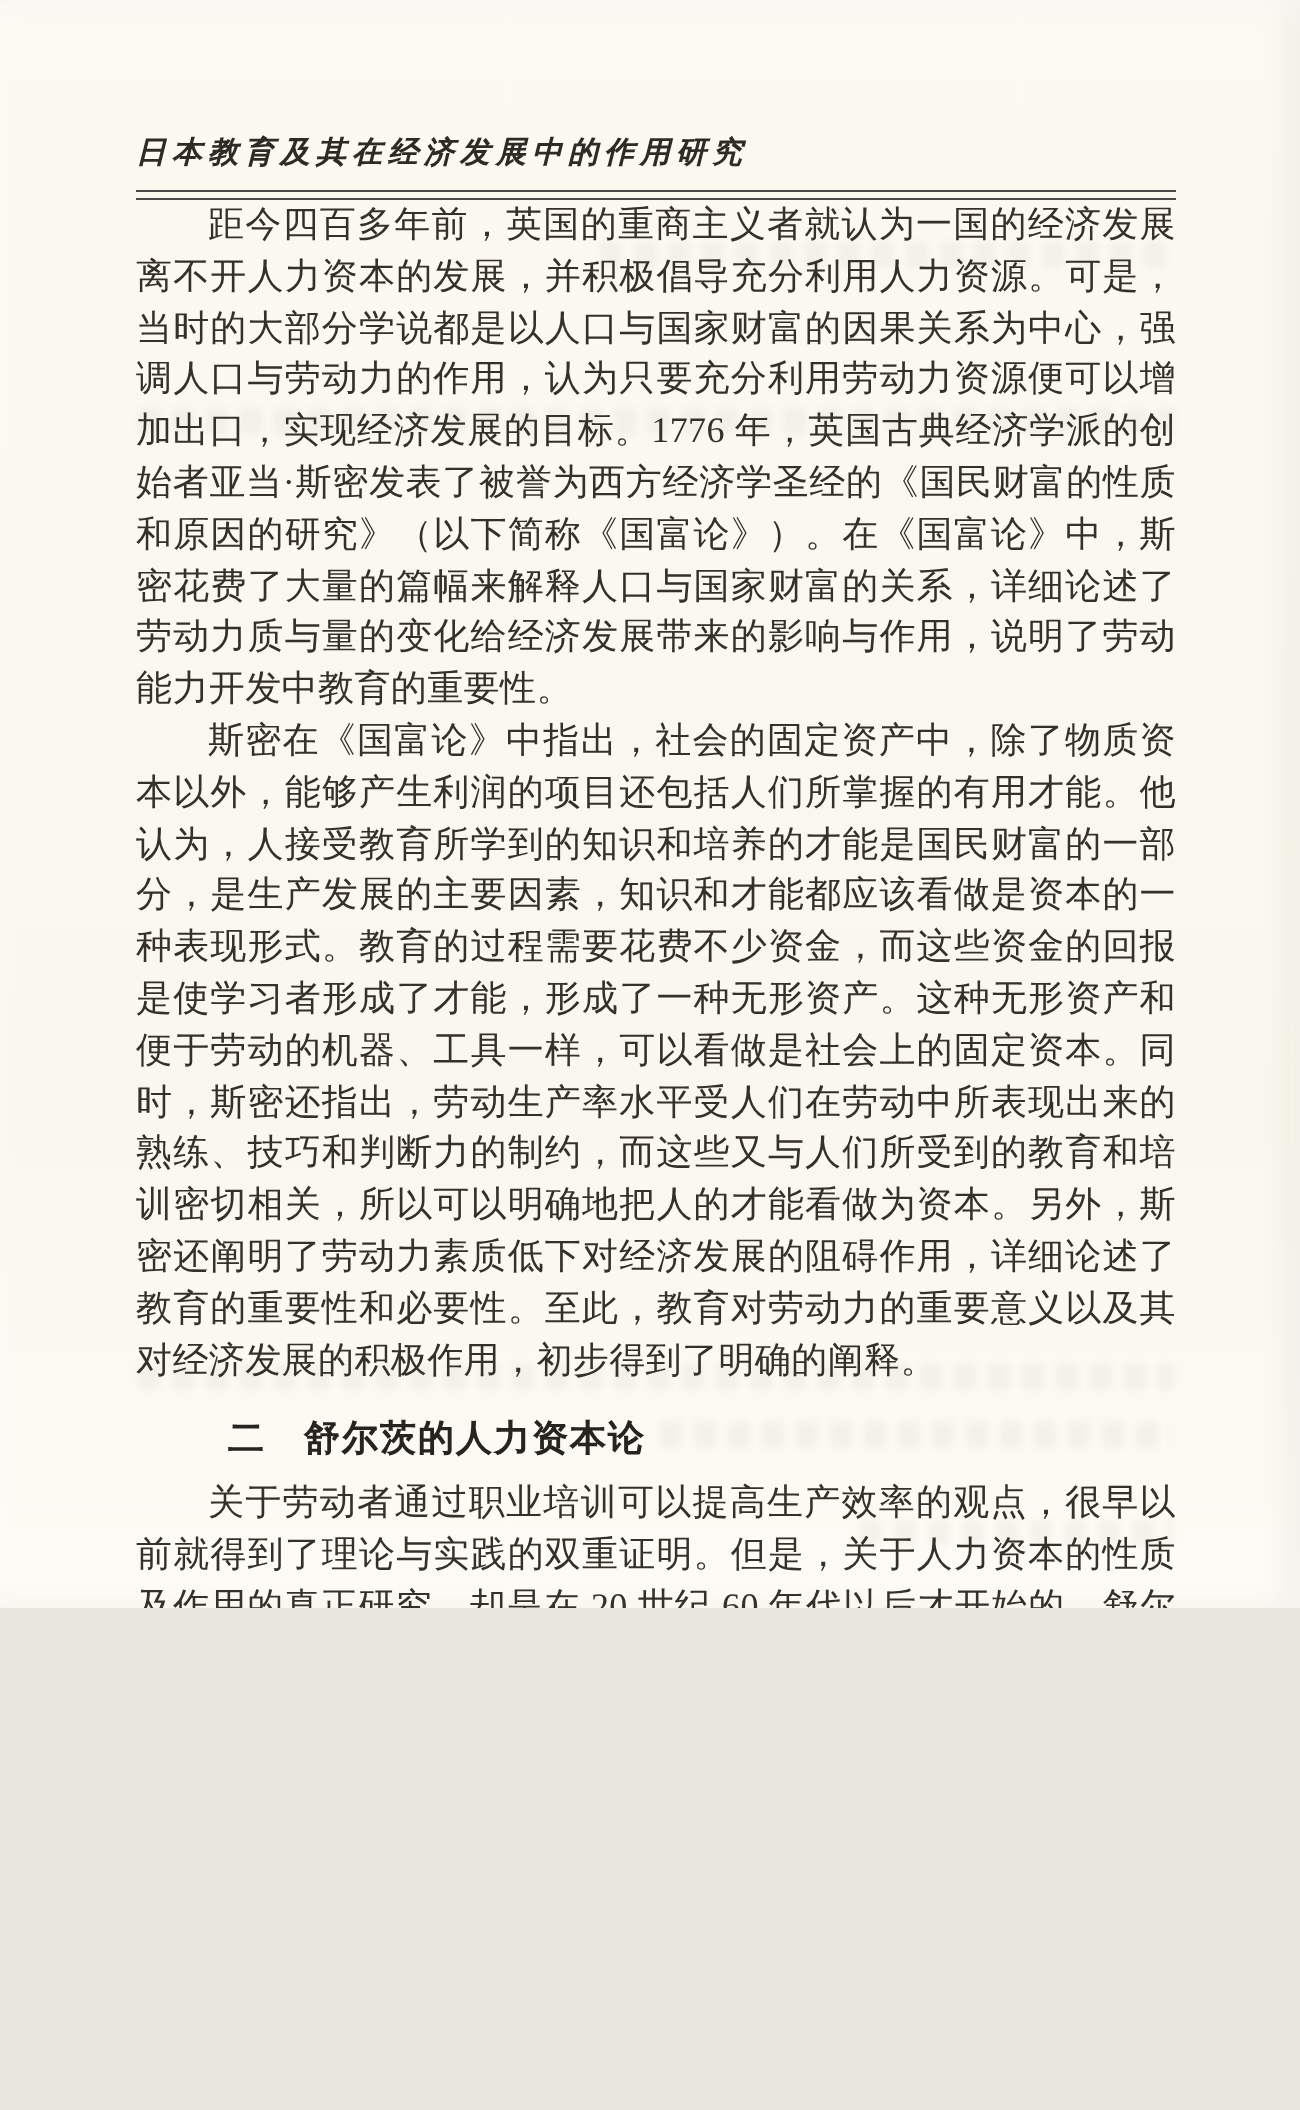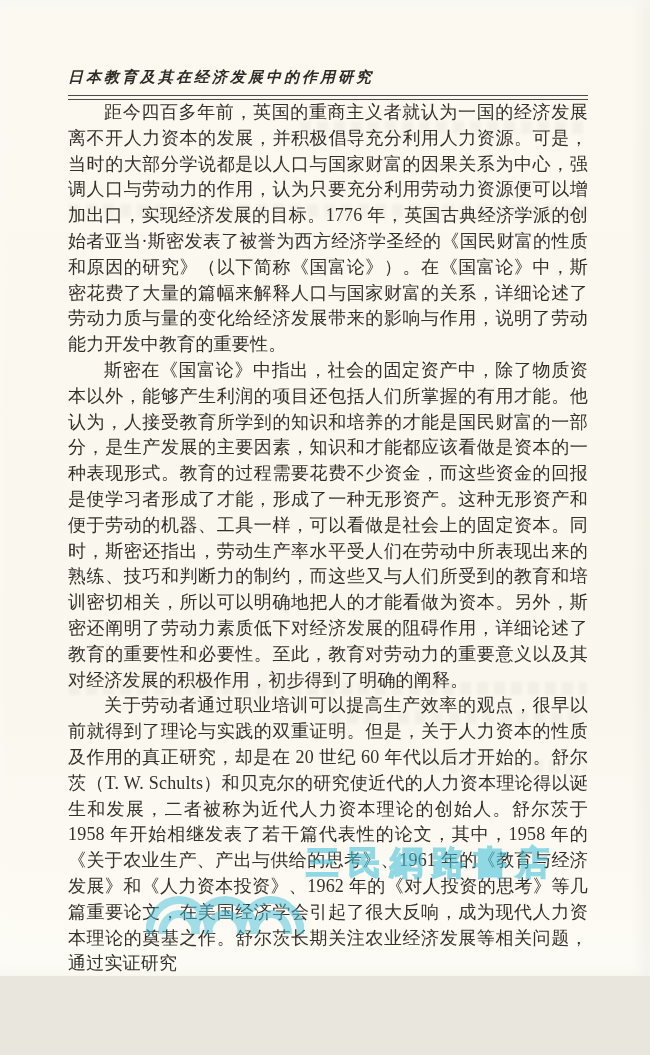--- a/index.html
+++ b/index.html
@@ -2,21 +2,21 @@
 <html><head>
 <meta charset="utf-8">
 <style>
   html,body{margin:0;padding:0;}
   body{
     width:650px;height:1055px;
     font-family:"Liberation Serif","DejaVu Serif",serif;
     background:#e9e6de;
   }
   .page{
-    position:relative;width:650px;height:976px;overflow:hidden;
+    position:relative;width:650px;height:804px;overflow:hidden;
     background:linear-gradient(180deg,#fcf9f1 0%,#faf7ee 70%,#fdfbf5 100%);
     box-shadow:inset -8px 0 14px rgba(60,55,40,.05), inset 0 6px 10px rgba(255,255,255,.6);
   }
   .content{
     position:absolute;left:68px;top:66px;width:520px;
   }
   .running-title{
     font-style:italic;font-weight:600;
     font-size:15px;line-height:22px;letter-spacing:3px;
     color:#2e2b26;
@@ -93,20 +93,21 @@
   <div class="content">
     <div class="running-title">日本教育及其在经济发展中的作用研究</div>
 
     <div class="rule"></div>
 
 
     <p class="body-p">距今四百多年前，英国的重商主义者就认为一国的经济发展离不开人力资本的发展，并积极倡导充分利用人力资源。可是，当时的大部分学说都是以人口与国家财富的因果关系为中心，强调人口与劳动力的作用，认为只要充分利用劳动力资源便可以增加出口，实现经济发展的目标。1776 年，英国古典经济学派的创始者亚当·斯密发表了被誉为西方经济学圣经的《国民财富的性质和原因的研究》（以下简称《国富论》）。在《国富论》中，斯密花费了大量的篇幅来解释人口与国家财富的关系，详细论述了劳动力质与量的变化给经济发展带来的影响与作用，说明了劳动能力开发中教育的重要性。</p>
 
     <p class="body-p">斯密在《国富论》中指出，社会的固定资产中，除了物质资本以外，能够产生利润的项目还包括人们所掌握的有用才能。他认为，人接受教育所学到的知识和培养的才能是国民财富的一部分，是生产发展的主要因素，知识和才能都应该看做是资本的一种表现形式。教育的过程需要花费不少资金，而这些资金的回报是使学习者形成了才能，形成了一种无形资产。这种无形资产和便于劳动的机器、工具一样，可以看做是社会上的固定资本。同时，斯密还指出，劳动生产率水平受人们在劳动中所表现出来的熟练、技巧和判断力的制约，而这些又与人们所受到的教育和培训密切相关，所以可以明确地把人的才能看做为资本。另外，斯密还阐明了劳动力素质低下对经济发展的阻碍作用，详细论述了教育的重要性和必要性。至此，教育对劳动力的重要意义以及其对经济发展的积极作用，初步得到了明确的阐释。</p>
 
+    <h2 class="sec-heading">二　舒尔茨的人力资本论</h2>
 
     <p class="body-p">关于劳动者通过职业培训可以提高生产效率的观点，很早以前就得到了理论与实践的双重证明。但是，关于人力资本的性质及作用的真正研究，却是在 20 世纪 60 年代以后才开始的。舒尔茨（T. W. Schults）和贝克尔的研究使近代的人力资本理论得以诞生和发展，二者被称为近代人力资本理论的创始人。舒尔茨于 1958 年开始相继发表了若干篇代表性的论文，其中，1958 年的《关于农业生产、产出与供给的思考》、1961 年的《教育与经济发展》和《人力资本投资》、1962 年的《对人投资的思考》等几篇重要论文，在美国经济学会引起了很大反响，成为现代人力资本理论的奠基之作。舒尔茨长期关注农业经济发展等相关问题，通过实证研究</p>
   </div>
 
   <div class="page-number">· 2 ·</div>
 
   <div class="watermark">
     <svg class="wm-logo" width="158" height="92" viewBox="0 0 158 92" fill="none" xmlns="http://www.w3.org/2000/svg">
       <g stroke="#48c2db" stroke-width="8" fill="none">
         <path d="M 3 90 A 30 34 0 0 1 63 90"></path>

